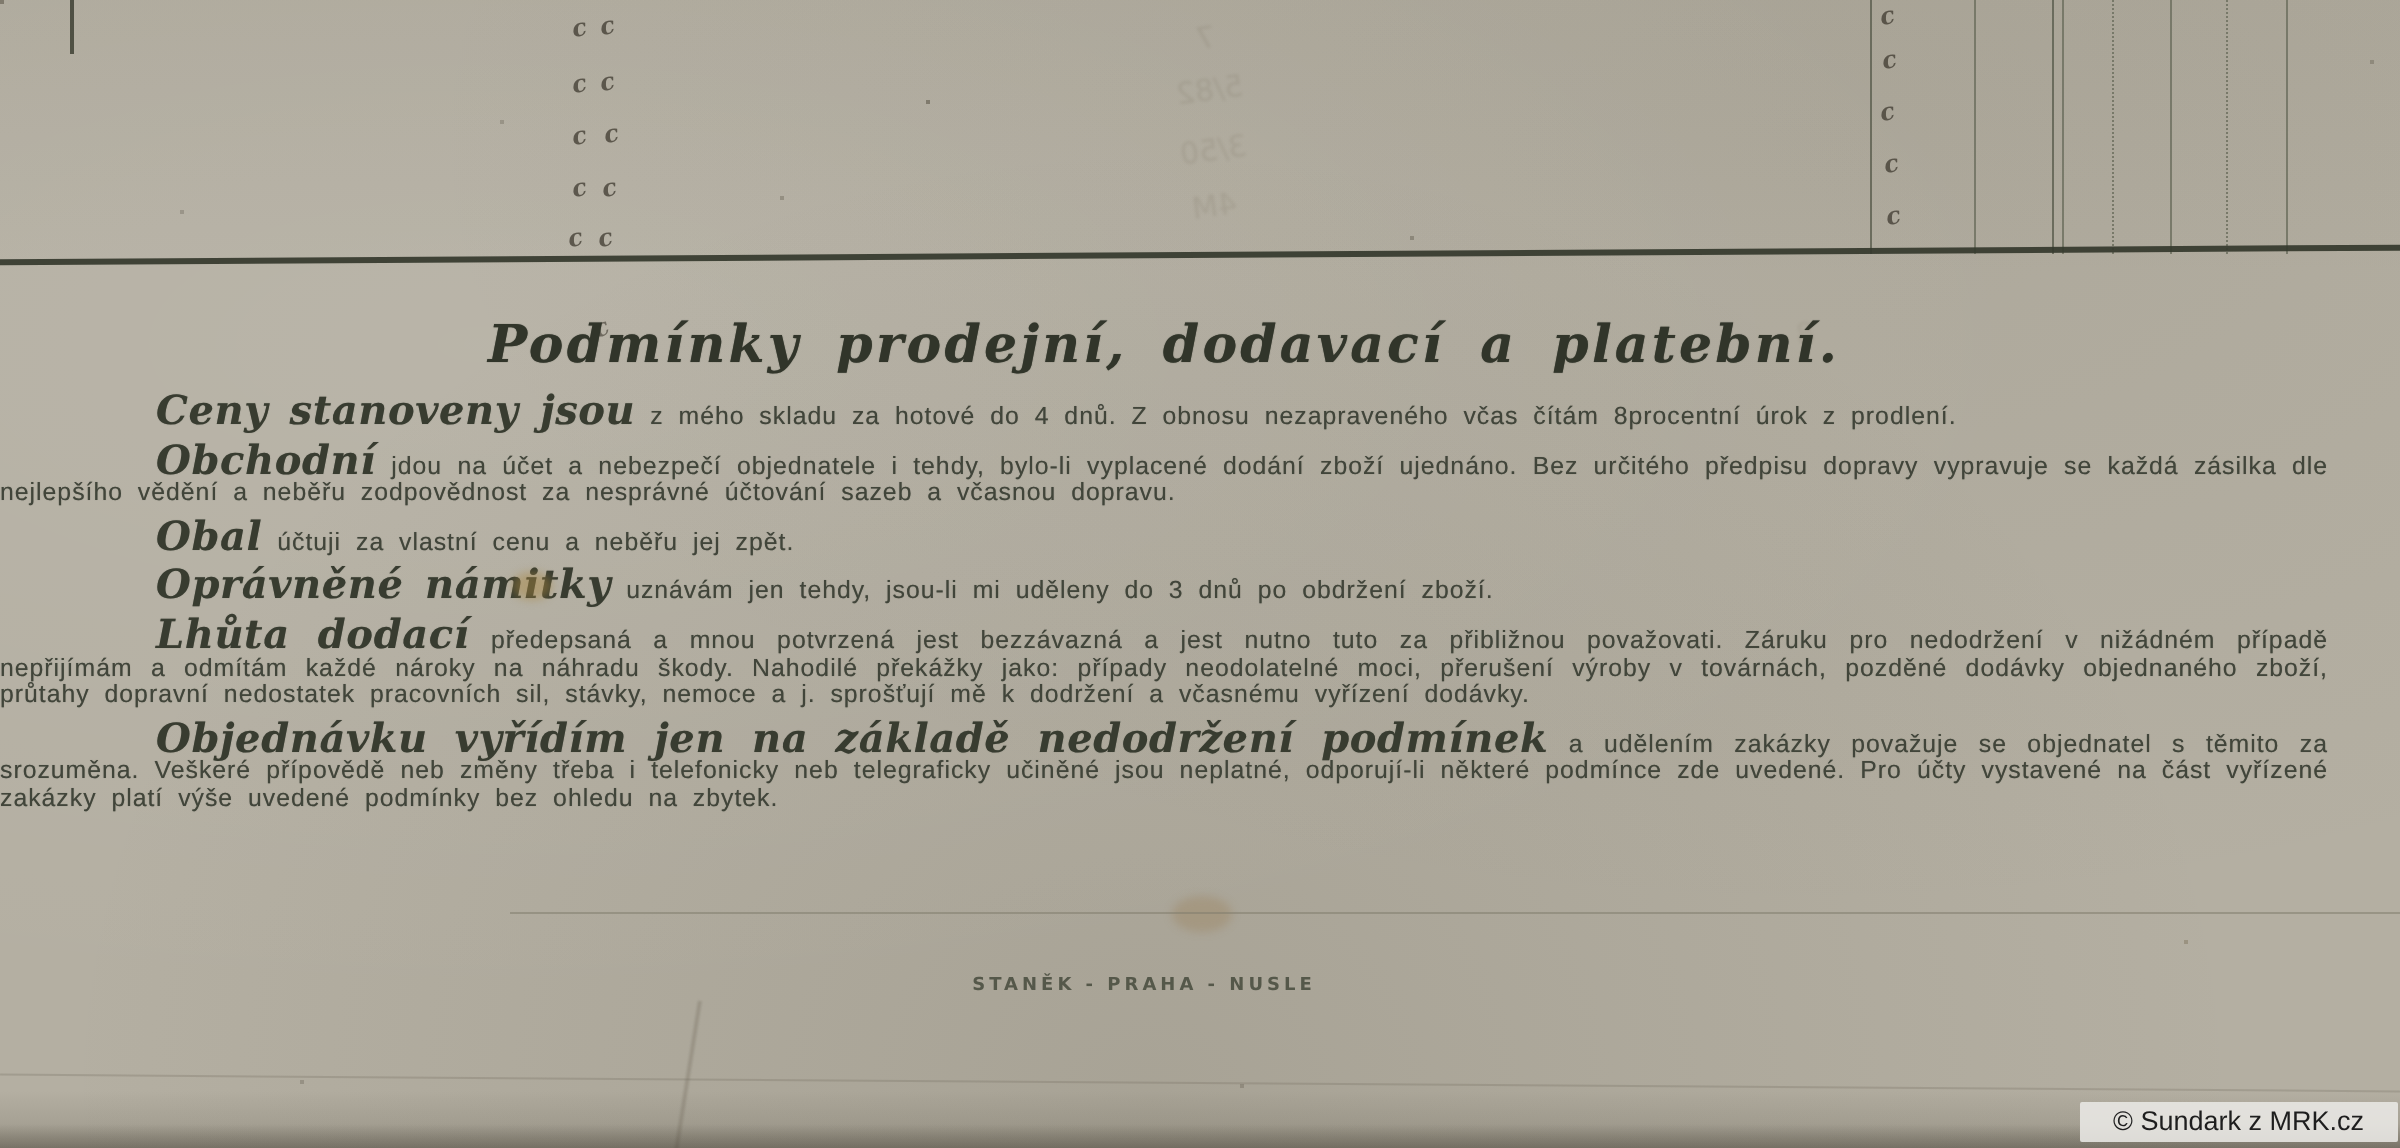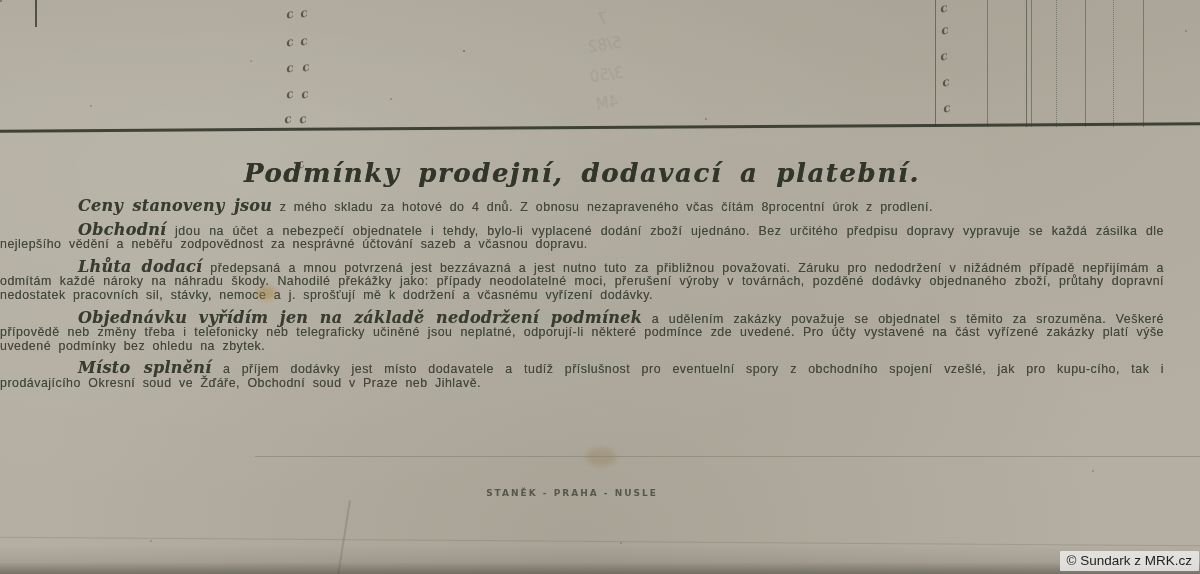--- a/index.html
+++ b/index.html
@@ -42,40 +42,40 @@
     transform:translateX(-18px);
     font-family:"DejaVu Serif",serif;font-style:italic;font-weight:bold;
     font-size:26px;letter-spacing:1.6px;word-spacing:7px;color:#31352a;
     text-shadow:0 0 .5px rgba(49,53,42,.7);}
   
   .paragraphs{position:absolute;top:199px;left:0;right:36px;}
   .paragraphs p{margin:0 0 8px 0;text-indent:78px;text-align:justify;
     font-size:12.4px;line-height:13.6px;letter-spacing:.5px;word-spacing:3.5px;
     color:#41453a;text-shadow:0 0 .4px rgba(65,69,58,.55);}
   .lead{font-family:"DejaVu Serif",serif;font-style:italic;font-weight:bold;
-    font-size:16px;letter-spacing:.3px;color:#383c30;}
+    font-size:20px;letter-spacing:.3px;color:#383c30;}
   
   .stain{position:absolute;border-radius:50%;filter:blur(2px);pointer-events:none;}
   .stain.s1{left:256px;top:286px;width:20px;height:14px;background:rgba(168,132,62,.45);}
   .stain.s2{left:586px;top:448px;width:30px;height:18px;background:rgba(150,118,72,.28);}
   .faint-line{position:absolute;left:255px;right:0;top:456px;height:1px;
     background:rgba(130,125,110,.55);}
   .crease-h{position:absolute;left:0;right:0;top:541px;height:1px;
     background:rgba(118,113,98,.3);transform:rotate(.4deg);}
   .crease-v{position:absolute;left:343px;top:500px;width:2px;height:76px;
     background:rgba(100,95,80,.28);transform:rotate(9deg);filter:blur(.5px);}
   .bottom-shade{position:absolute;left:0;right:0;bottom:0;height:12px;
     background:linear-gradient(to bottom, rgba(60,55,45,0), rgba(60,55,45,.38));}
   
   .printer-mark{position:absolute;top:488px;left:0;width:100%;text-align:center;
     transform:translateX(-28px);
     font-family:"DejaVu Sans",sans-serif;font-size:9px;font-weight:bold;
     letter-spacing:2px;color:#474b3d;opacity:.85;}
   
-  .watermark{position:absolute;right:1px;bottom:3px;padding:2px 7px 3px;
+  .watermark{position:absolute;right:1px;bottom:3px;padding:2px 17px 3px;
     background:rgba(233,232,229,.88);color:#1e1e1e;font-size:13.5px;
     font-family:"Liberation Sans",sans-serif;border-radius:1px;}
 </style>
 </head>
 <body>
 
 <div class="sheet">
 
   <div class="texture"></div>
   <div class="specks"></div>
@@ -117,23 +117,24 @@
   <div class="divider"></div>
 
   <span class="ghost" style="left:898px;top:160px;opacity:.11">8</span>
   <span class="ditto" style="left:297px;top:158px;opacity:.6;transform:rotate(-25deg)">c</span>
 
   <h1 class="heading">Podmínky prodejní, dodavací a platební.</h1>
 
   <div class="paragraphs">
     <p><span class="lead">Ceny stanoveny jsou</span> <span>z mého skladu za hotové do 4 dnů. Z obnosu nezapraveného včas čítám 8procentní úrok z prodlení.</span></p>
     <p><span class="lead">Obchodní</span> <span>jdou na účet a nebezpečí objednatele i tehdy, bylo-li vyplacené dodání zboží ujednáno. Bez určitého předpisu dopravy vypravuje se každá zásilka dle nejlepšího vědění a neběřu zodpovědnost za nesprávné účtování sazeb a včasnou dopravu.</span></p>
+    <p><span class="lead">Obal</span> <span>účtuji za vlastní cenu a neběřu jej zpět.</span></p>
+    <p><span class="lead">Oprávněné námitky</span> <span>uznávám jen tehdy, jsou-li mi uděleny do 3 dnů po obdržení zboží.</span></p>
     <p><span class="lead">Lhůta dodací</span> <span>předepsaná a mnou potvrzená jest bezzávazná a jest nutno tuto za přibližnou považovati. Záruku pro nedodržení v nižádném případě nepřijímám a odmítám každé nároky na náhradu škody. Nahodilé překážky jako: případy neodolatelné moci, přerušení výroby v továrnách, pozděné dodávky objednaného zboží, průtahy dopravní nedostatek pracovních sil, stávky, nemoce a j. sprošťují mě k dodržení a včasnému vyřízení dodávky.</span></p>
     <p><span class="lead">Objednávku vyřídím jen na základě nedodržení podmínek</span> <span>a udělením zakázky považuje se objednatel s těmito za srozuměna. Veškeré přípovědě neb změny třeba i telefonicky neb telegraficky učiněné jsou neplatné, odporují-li některé podmínce zde uvedené. Pro účty vystavené na část vyřízené zakázky platí výše uvedené podmínky bez ohledu na zbytek.</span></p>
-    <p><span class="lead">Místo splnění</span> <span>a příjem dodávky jest místo dodavatele a tudíž příslušnost pro eventuelní spory z obchodního spojení vzešlé, jak pro kupu-cího, tak i prodávajícího Okresní soud ve Žďáře, Obchodní soud v Praze neb Jihlavě.</span></p>
   </div>
 
   <div class="stain s1"></div>
   <div class="stain s2"></div>
   <div class="faint-line"></div>
   <div class="crease-h"></div>
   <div class="crease-v"></div>
 
   <div class="printer-mark">STANĚK - PRAHA - NUSLE</div>
 

